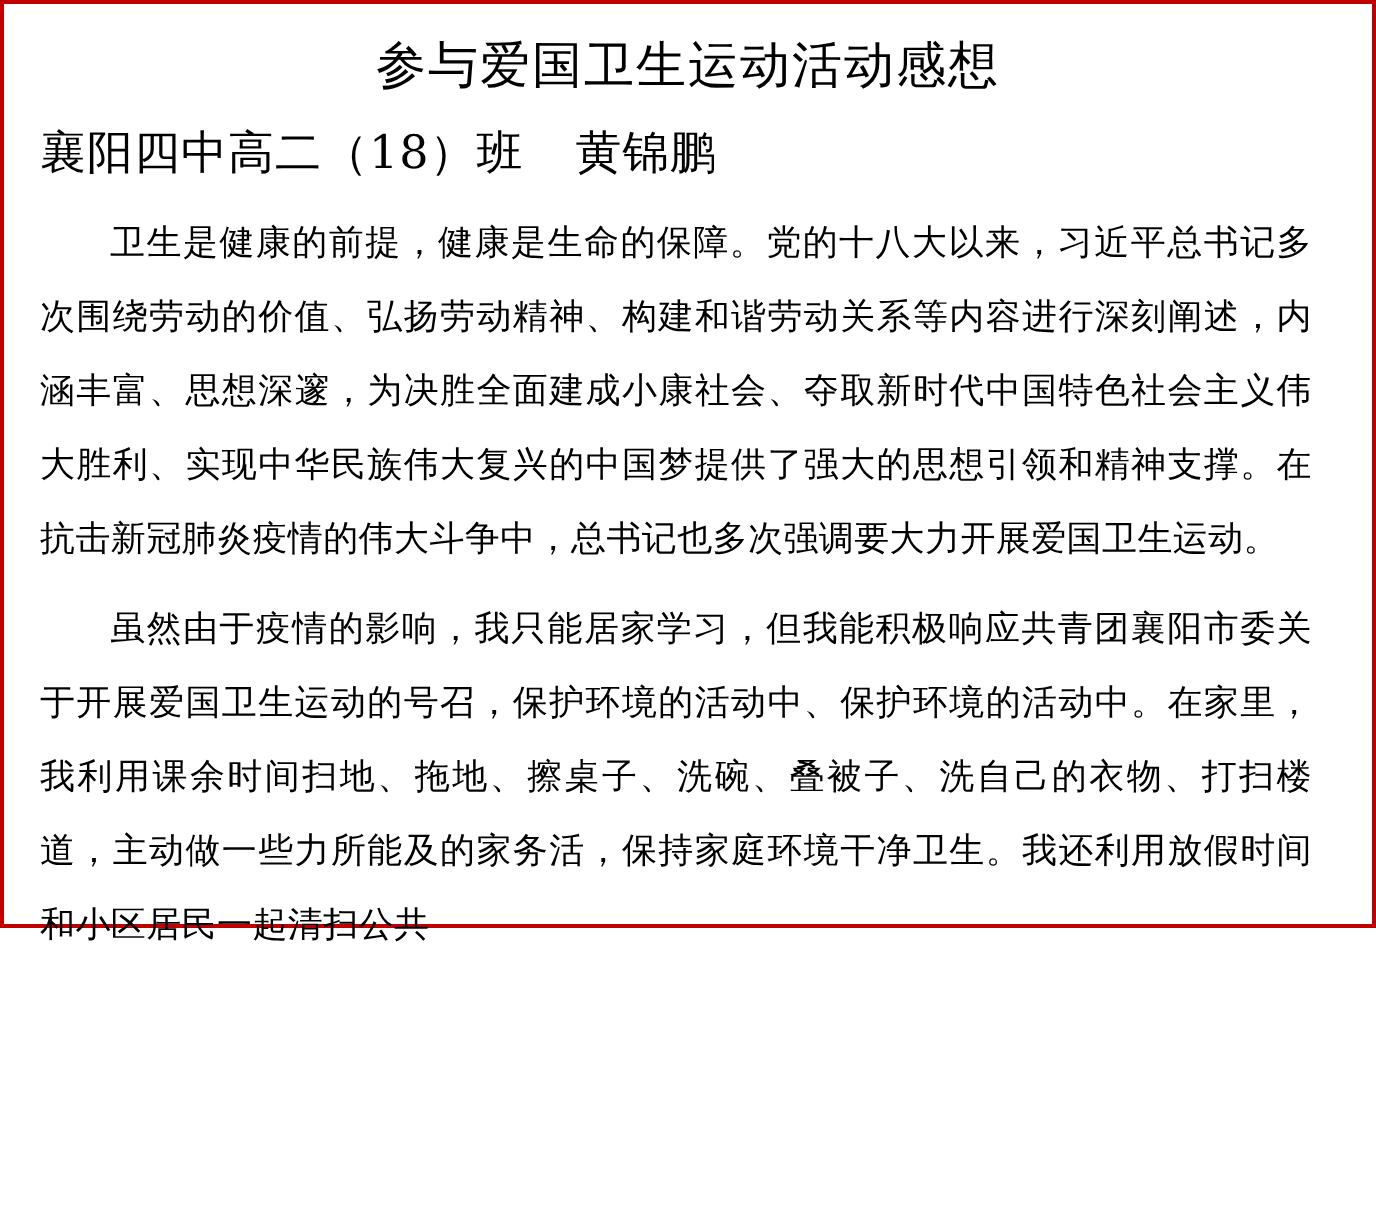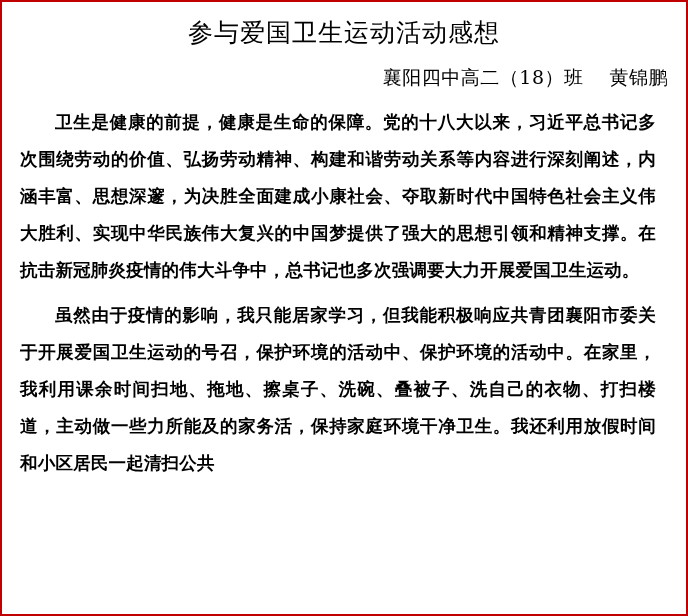--- a/index.html
+++ b/index.html
@@ -10,54 +10,53 @@
   body {
     width: 688px;
     height: 616px;
     font-family: "DejaVu Serif", "Liberation Serif", serif;
     color: #000000;
     overflow: hidden;
   }
   .page {
     box-sizing: border-box;
     width: 688px;
-    height: 616px;
+    height: 464px;
     border: 2px solid #c00000;
     padding: 10px 18px 0 18px;
     background: #ffffff;
   }
   .doc-title {
     text-align: center;
     font-size: 25px;
     line-height: 34px;
     letter-spacing: 1px;
     margin: 4px 0 14px 0;
     font-weight: normal;
     font-family: "DejaVu Serif", "Liberation Serif", serif;
   }
   .doc-byline {
-    text-align: right;
-    font-size: 19px;
+    text-align: left;
+    font-size: 23px;
     line-height: 26px;
     margin: 0 0 14px 0;
     letter-spacing: 0.5px;
   }
   .byline-gap {
     display: inline-block;
     width: 26px;
   }
   .doc-para {
     font-size: 17.5px;
     line-height: 37px;
     text-align: justify;
     text-justify: inter-ideograph;
     text-indent: 2em;
     margin: 0 12px 8px 0;
     letter-spacing: 0.2px;
-    font-weight: bold;
   }
   .doc-para:last-child {
     margin-bottom: 0;
   }
 </style>
 </head>
 <body>
 
 <div class="page">
 

